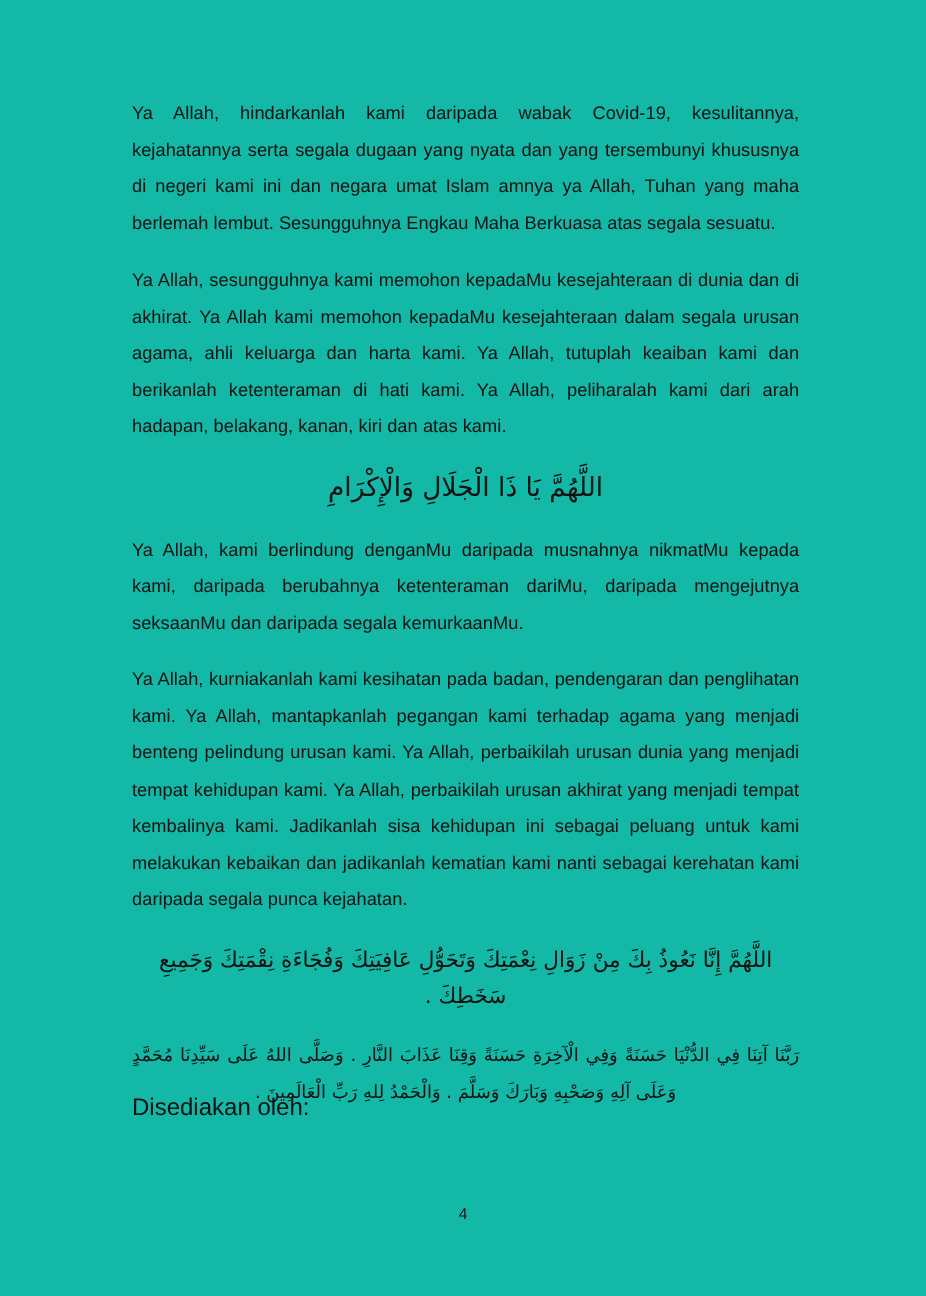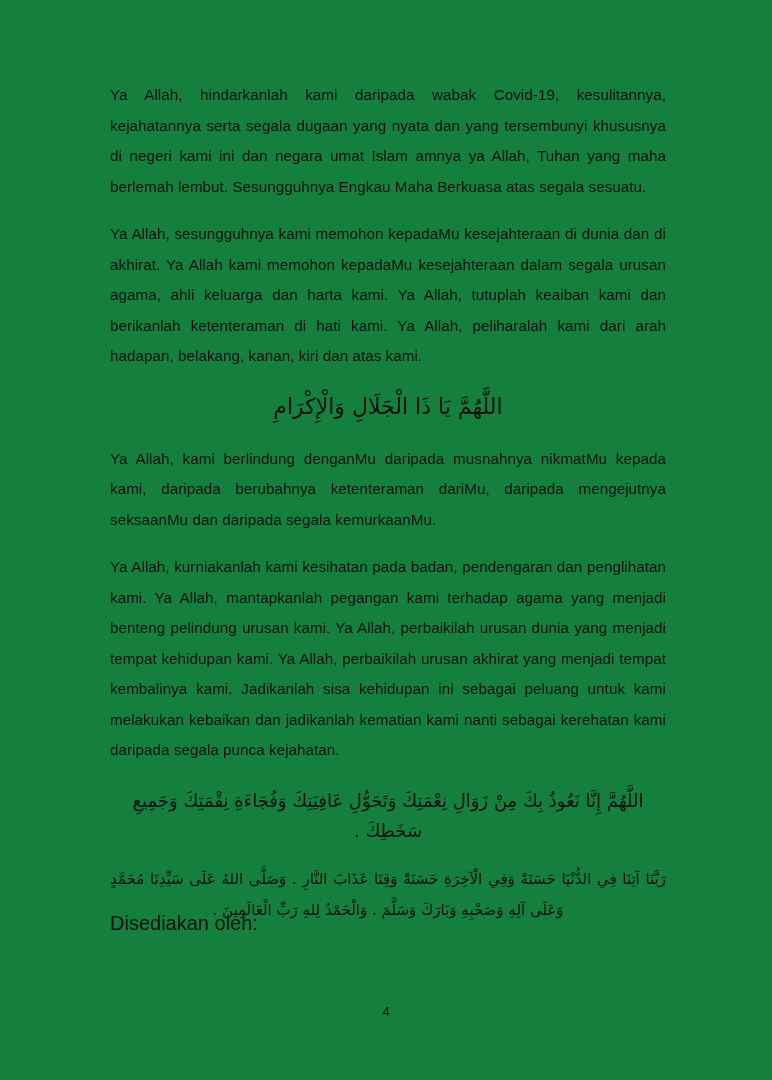--- a/index.html
+++ b/index.html
@@ -4,21 +4,21 @@
 <style>
   html, body {
     margin: 0;
     padding: 0;
     background: #ffffff;
   }
   .page {
     position: relative;
     width: 772px;
     height: 1080px;
-    background: #15803d;
+    background: #14b8a6;
     overflow: hidden;
     font-family: "Liberation Sans", sans-serif;
     color: #0a0a0a;
   }
   .content {
     position: absolute;
     left: 110px;
     top: 80px;
     width: 556px;
   }

